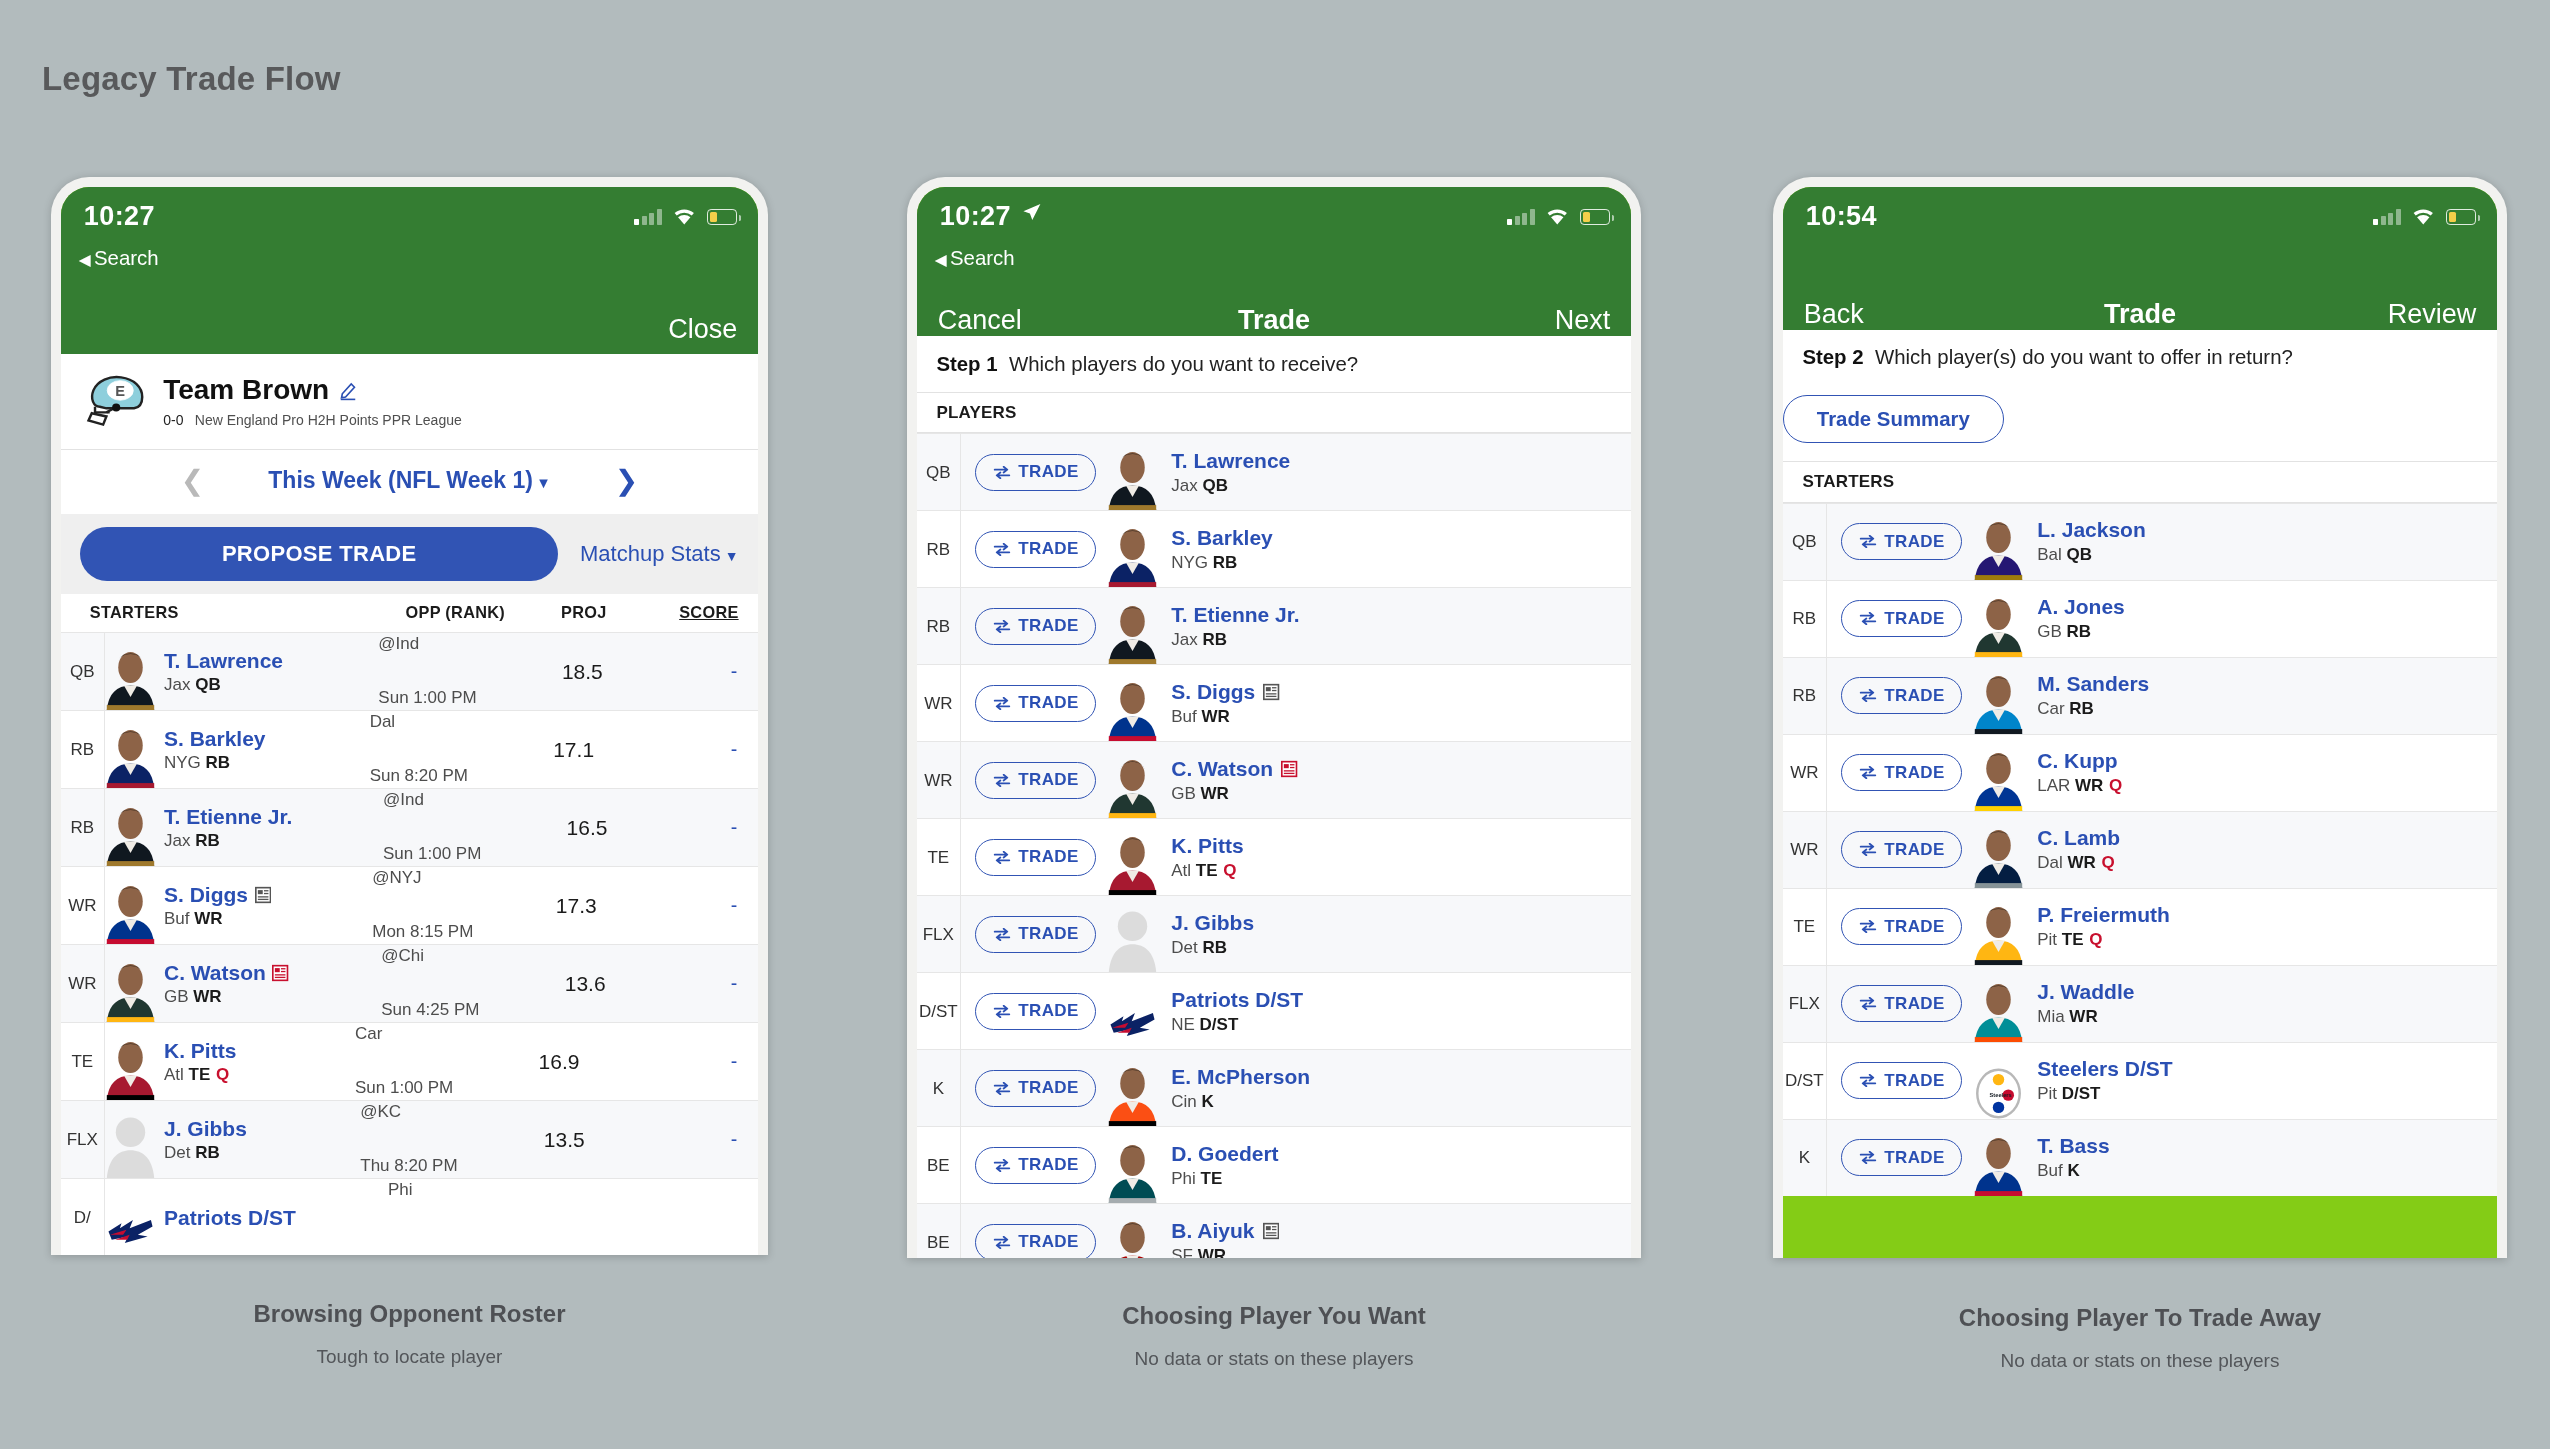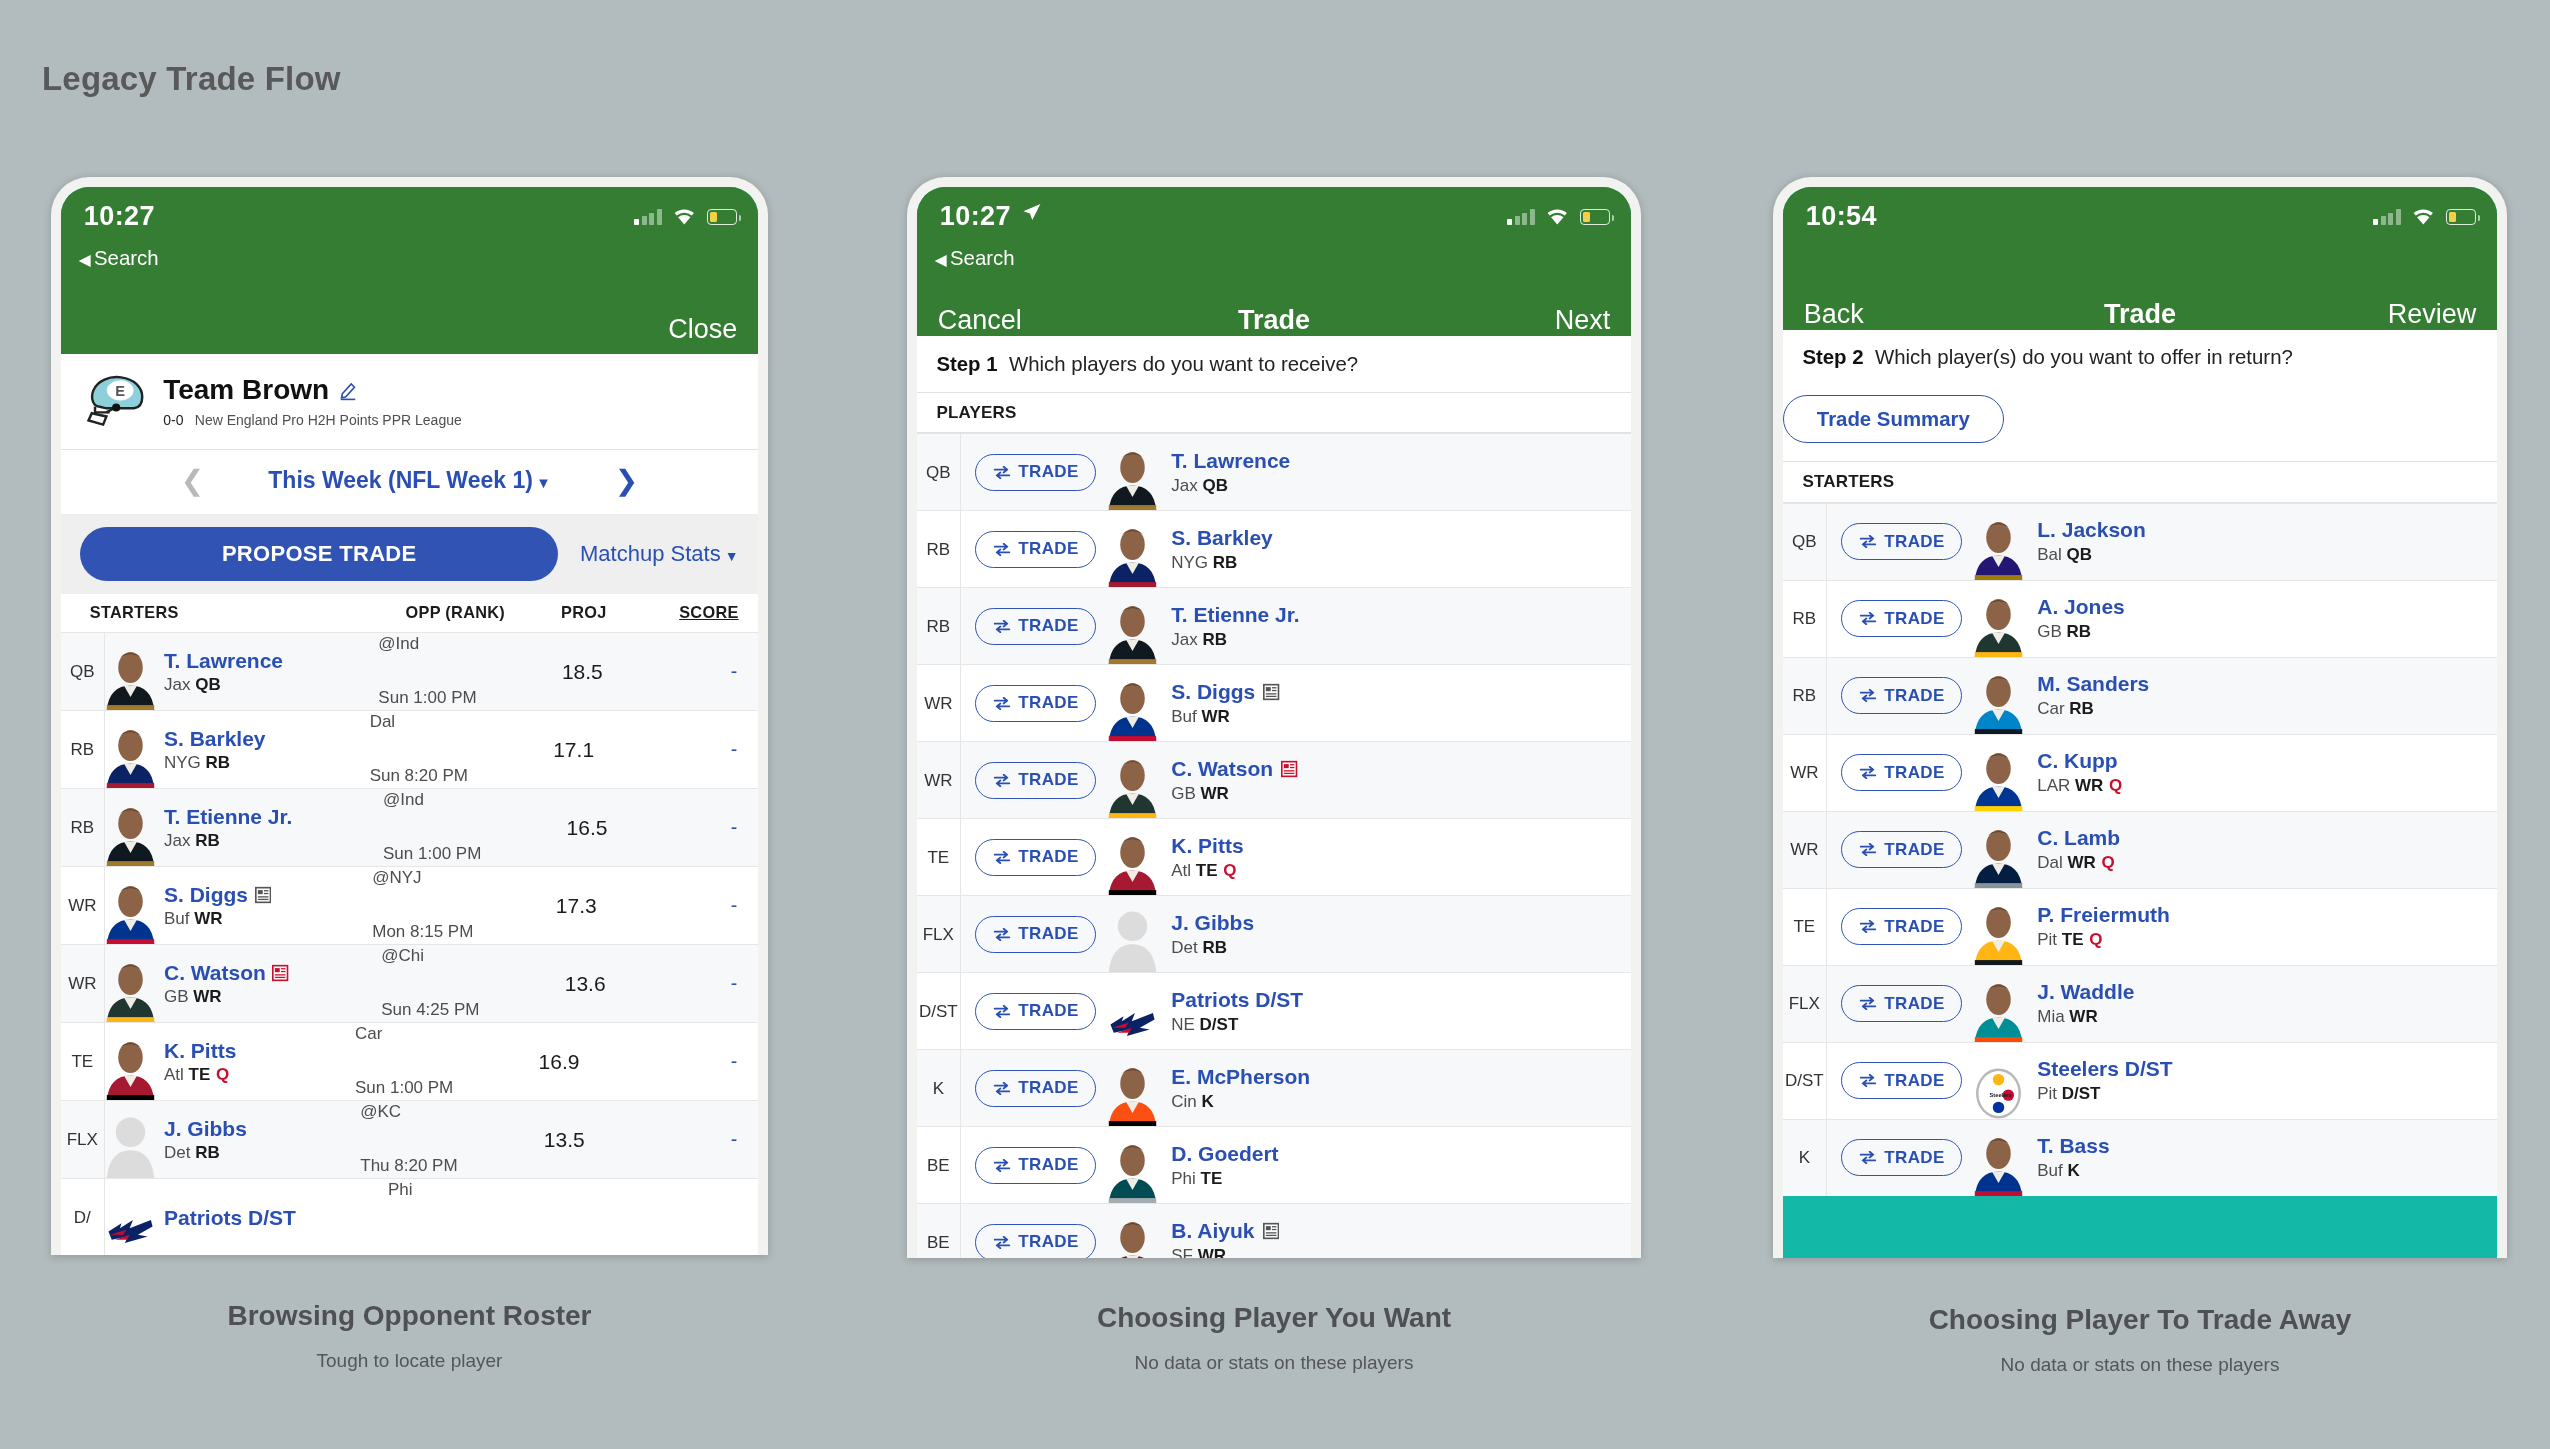--- a/index.html
+++ b/index.html
@@ -20,21 +20,21 @@
   .phone {
     position: absolute;
     background: #f2f2f0;
     border-radius: 38px 38px 0 0;
     padding: 9.8px 9.8px 0 9.8px;
     box-shadow: 0 1.6px 8.2px rgba(0,0,0,.18);
     overflow: hidden;
   }
   .screen {
     width: 100%; height: 100%;
-    background: #14b8a6;
+    background: #84cc16;
     border-radius: 28px 28px 0 0;
     overflow: hidden;
     position: relative;
   }
   #phone1 { left: 51px;  top: 177px; width: 717px;  height: 1078px; }
   #phone2 { left: 907px; top: 177px; width: 734px; height: 1081px; }
   #phone3 { left: 1773px; top: 177px; width: 734px; height: 1081px; }
 
   
   .statusbar {
@@ -162,21 +162,21 @@
   }
   .trow .photo { width: 54px; flex:0 0 54px; align-self:flex-end; height:67px; display:flex; align-items:flex-end; justify-content:center; overflow:hidden;}
   .trow .pinfo { flex:1 1 auto; display:flex; flex-direction:column; justify-content:center; padding-left: 11.4px; }
   .trow .pname { font-size:21px; color:#2a4fb3; font-weight:700; display:flex; align-items:center; gap:8.2px;}
   .trow .pteam { font-size:17px; color:#4d4d4d; margin-top:2.5px; }
   .trow .pteam b { color:#1b1b1b; }
   .trow .pteam .q { color:#c8102e; font-weight:700; margin-left:5.7px; }
 
   
   .caption { position:absolute; text-align:center; }
-  .caption .c-title { font-size: 28px; font-weight:700; color:#4e5054; }
+  .caption .c-title { font-size: 24px; font-weight:700; color:#4e5054; }
   .caption .c-sub { font-size: 19px; color:#53565a; margin-top: 18px; }
   #cap1 { left: 51px; top: 1300px; width: 717px; }
   #cap2 { left: 907px; top: 1302px; width: 734px; }
   #cap3 { left: 1773px; top: 1304px; width: 734px; }
 </style>
 </head>
 <body>
 
 <div class="page-title">Legacy Trade Flow</div>
 

